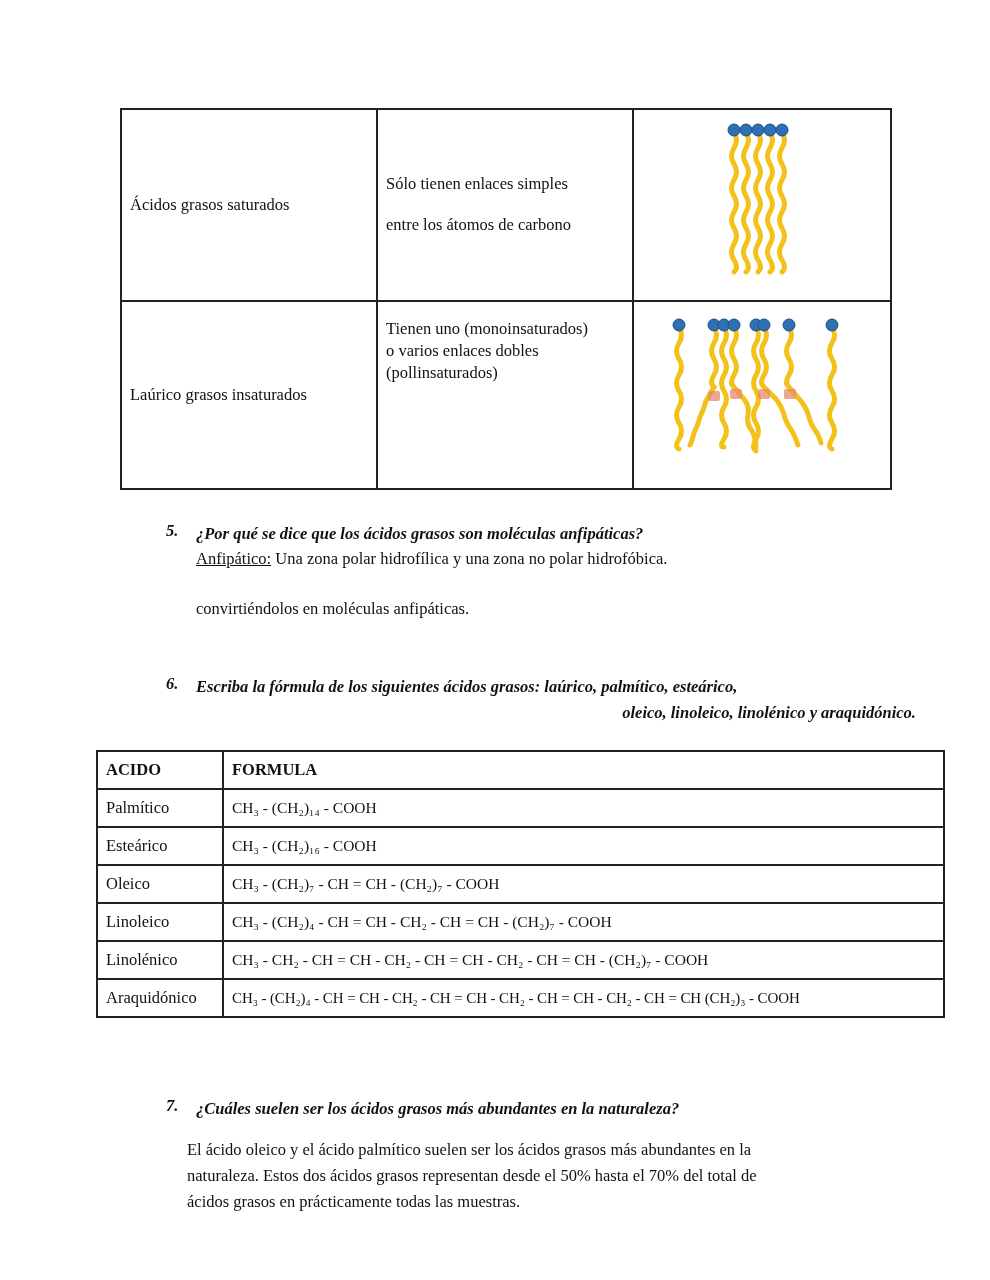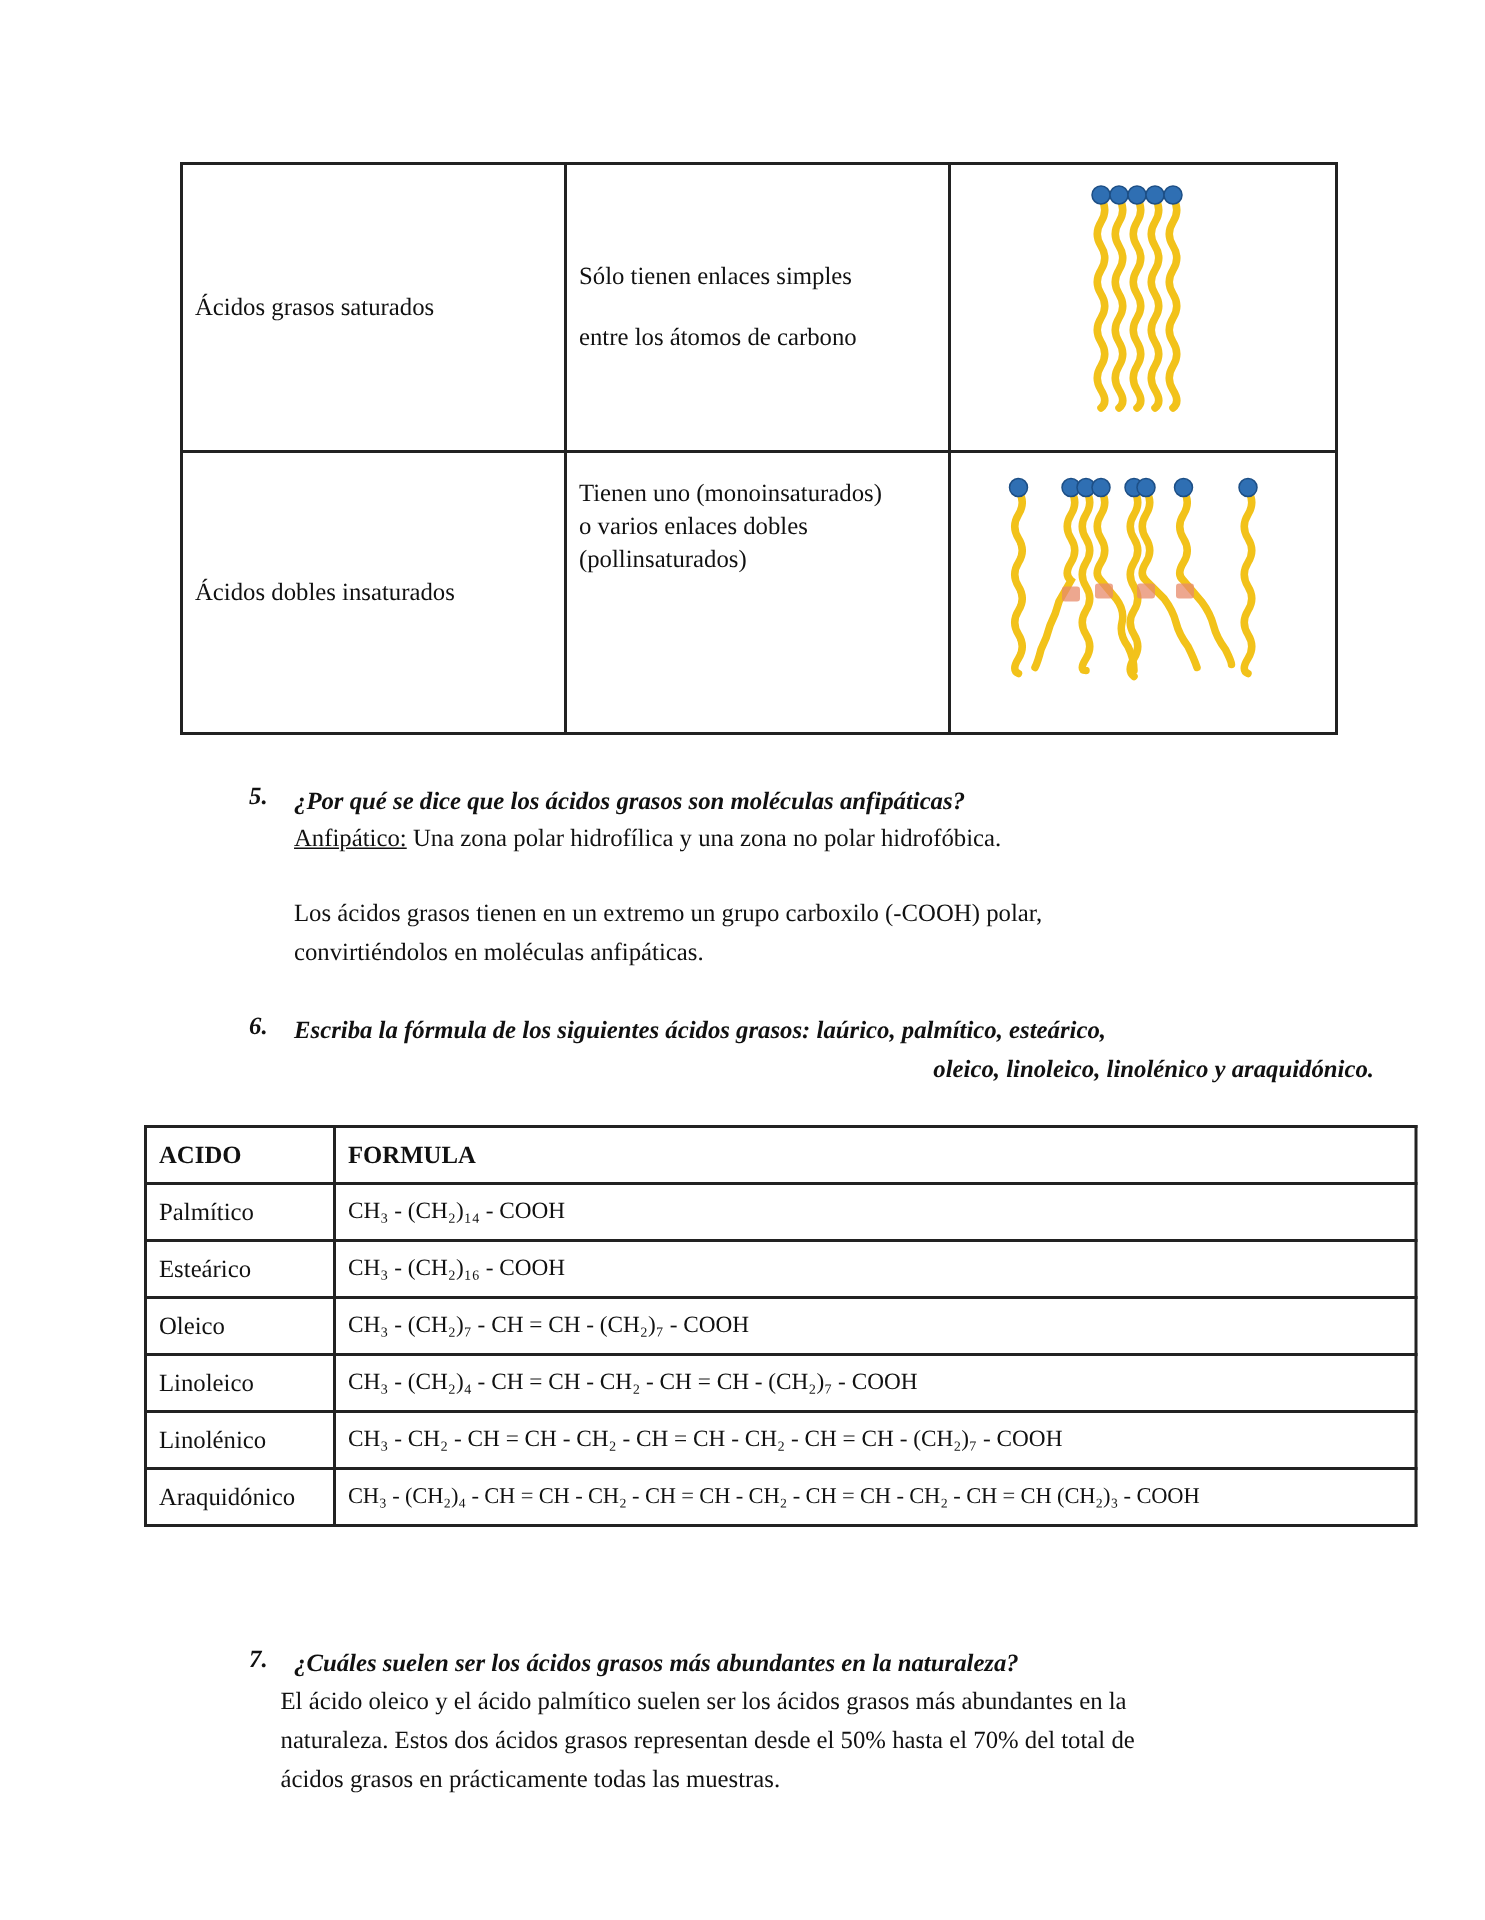--- a/index.html
+++ b/index.html
@@ -78,21 +78,21 @@
               <circle cx="112" cy="20" r="6"></circle>
               <circle cx="124" cy="20" r="6"></circle>
           <circle cx="136" cy="20" r="6"></circle>
               <circle cx="148" cy="20" r="6"></circle>
         </g>
       </svg>
     </td>
   </tr>
   <tr class="r2">
     <td>
-      <span>Ácidos dobles insaturados</span>
+      <span>Laúrico grasos insaturados</span>
     </td>
     <td class="desc" style="vertical-align:top; padding-top:16px;">
       <div>Tienen uno (monoinsaturados)</div>
       <div>o varios enlaces dobles</div>
       <div>(pollinsaturados)</div>
     </td>
     <td class="img">
       <svg width="256" height="170" viewBox="0 0 256 170">
         <g fill="none" stroke="#f2c21a" stroke-width="5" stroke-linecap="round">
           <path d="M45 20 q5 8 0 16 q-5 8 0 16 q5 8 0 16 q-5 8 0 16 q5 8 0 16 q-5 8 0 16 q5 8 0 16 q-5 8 0 10"></path>
@@ -124,21 +124,20 @@
     </td>
   </tr>
 </tbody>
   </table>
 
 <div class="qnum abs" style="left:166px; top:521px;">5.</div>
 <div class="q" style="left:196px; top:521px; width:700px;">
   <div class="qtitle">¿Por qué se dice que los ácidos grasos son moléculas anfipáticas?</div>
   <div><span class="u">Anfipático:</span><span> Una zona polar hidrofílica y una zona no polar hidrofóbica.</span></div>
   <div style="height:25px;"></div>
-  <div style="line-height:26px;">Los ácidos grasos tienen en un extremo un grupo carboxilo (-COOH) polar,</div>
   <div style="line-height:26px;">convirtiéndolos en moléculas anfipáticas.</div>
 </div>
 
 <div class="qnum abs" style="left:166px; top:674px;">6.</div>
 <div class="q" style="left:196px; top:674px; width:720px;">
   <div class="qtitle" style="line-height:26px;">Escriba la fórmula de los siguientes ácidos grasos: laúrico, palmítico, esteárico,</div>
   <div class="qtitle" style="line-height:26px;text-align:right;">oleico, linoleico, linolénico y araquidónico.</div>
 </div>
 
 <table class="formulas">
@@ -176,16 +175,16 @@
     <td class="formula" style="font-size:15px; letter-spacing:-0.1px;">CH₃ - (CH₂)₄ - CH = CH - CH₂ - CH = CH - CH₂ - CH = CH - CH₂ - CH = CH (CH₂)₃ - COOH</td>
   </tr>
 </tbody>
   </table>
 
 <div class="qnum abs" style="left:166px; top:1096px;">7.</div>
 <div class="q" style="left:196px; top:1096px; width:720px;">
   <div class="qtitle">¿Cuáles suelen ser los ácidos grasos más abundantes en la naturaleza?</div>
 </div>
 <div class="q" style="left:187px; top:1121px; width:720px;">
-  <div style="line-height:26px;">El ácido oleico y el ácido palmítico suelen ser los ácidos grasos más abundantes en la</div>
+  <div style="line-height:26px;margin-top:16px;">El ácido oleico y el ácido palmítico suelen ser los ácidos grasos más abundantes en la</div>
   <div style="line-height:26px;">naturaleza. Estos dos ácidos grasos representan desde el 50% hasta el 70% del total de</div>
   <div style="line-height:26px;">ácidos grasos en prácticamente todas las muestras.</div>
 </div>
 
 </body></html>

